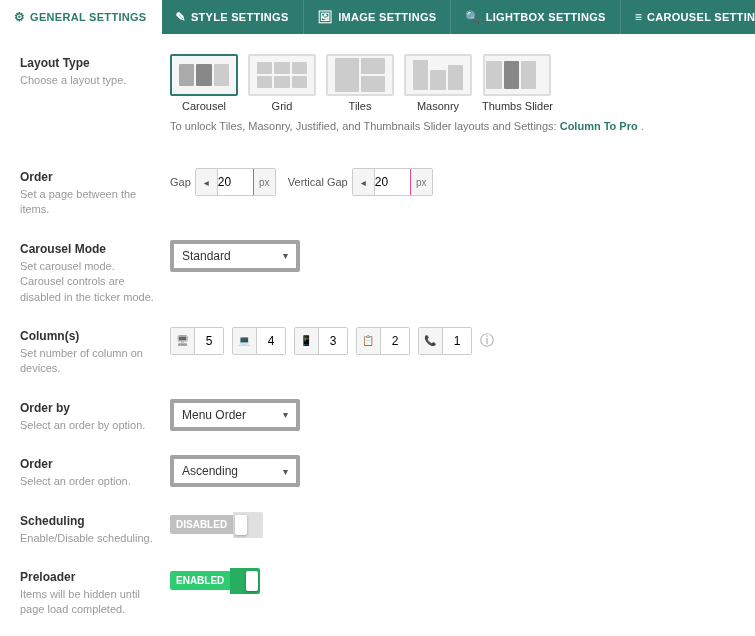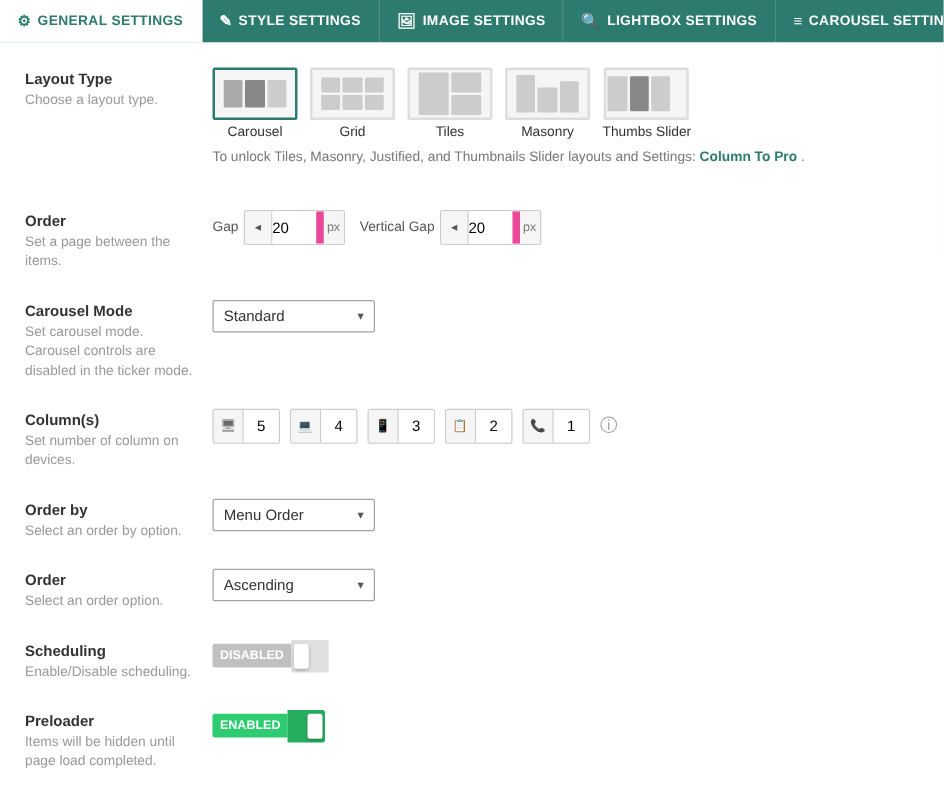--- a/index.html
+++ b/index.html
@@ -203,33 +203,33 @@
       height: 26px;
       border: none;
       text-align: left;
       font-size: 12px;
       outline: none;
     }
     .space-unit {
       width: 22px;
       height: 26px;
       background: #f5f5f5;
-      border-left: 6px solid #ec4899;
+      border-left: 1px solid #ec4899;
       display: flex;
       align-items: center;
       justify-content: center;
       font-size: 10px;
       color: #777;
     }
 
     
     .custom-select {
       display: flex;
       align-items: center;
-      border: 1px solid #a3a3a3;
+      border: 4px solid #a3a3a3;
       border-radius: 2px;
       padding: 5px 8px;
       background: #fff;
       cursor: pointer;
       font-size: 12px;
       gap: 20px;
       width: 130px;
     }
     .custom-select .chevron {
       margin-left: auto;

